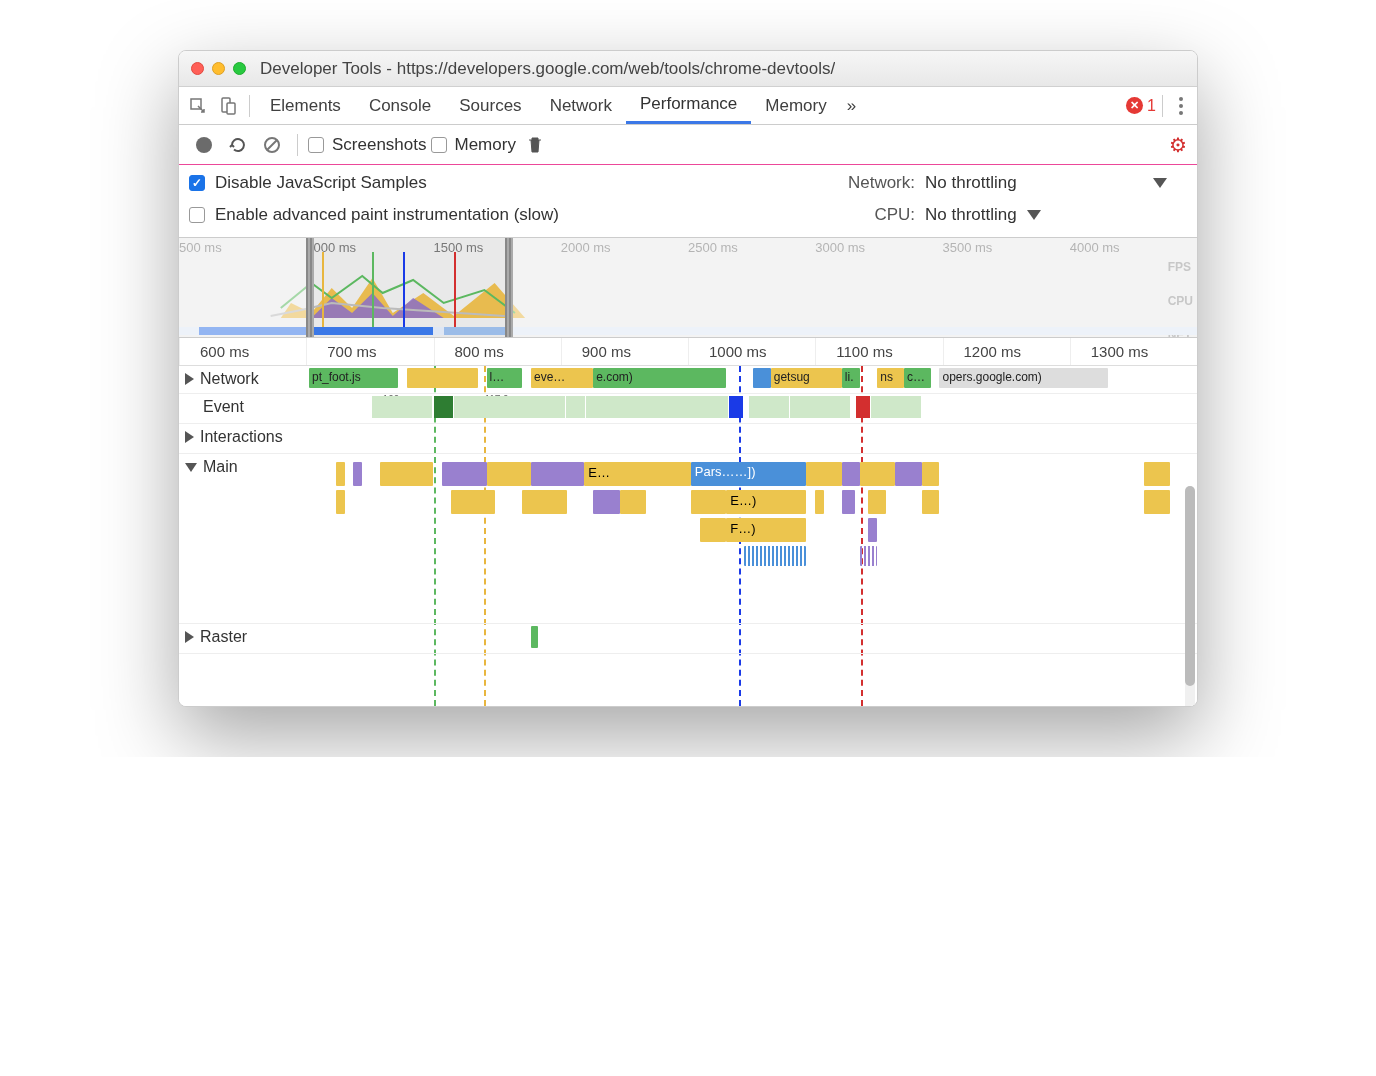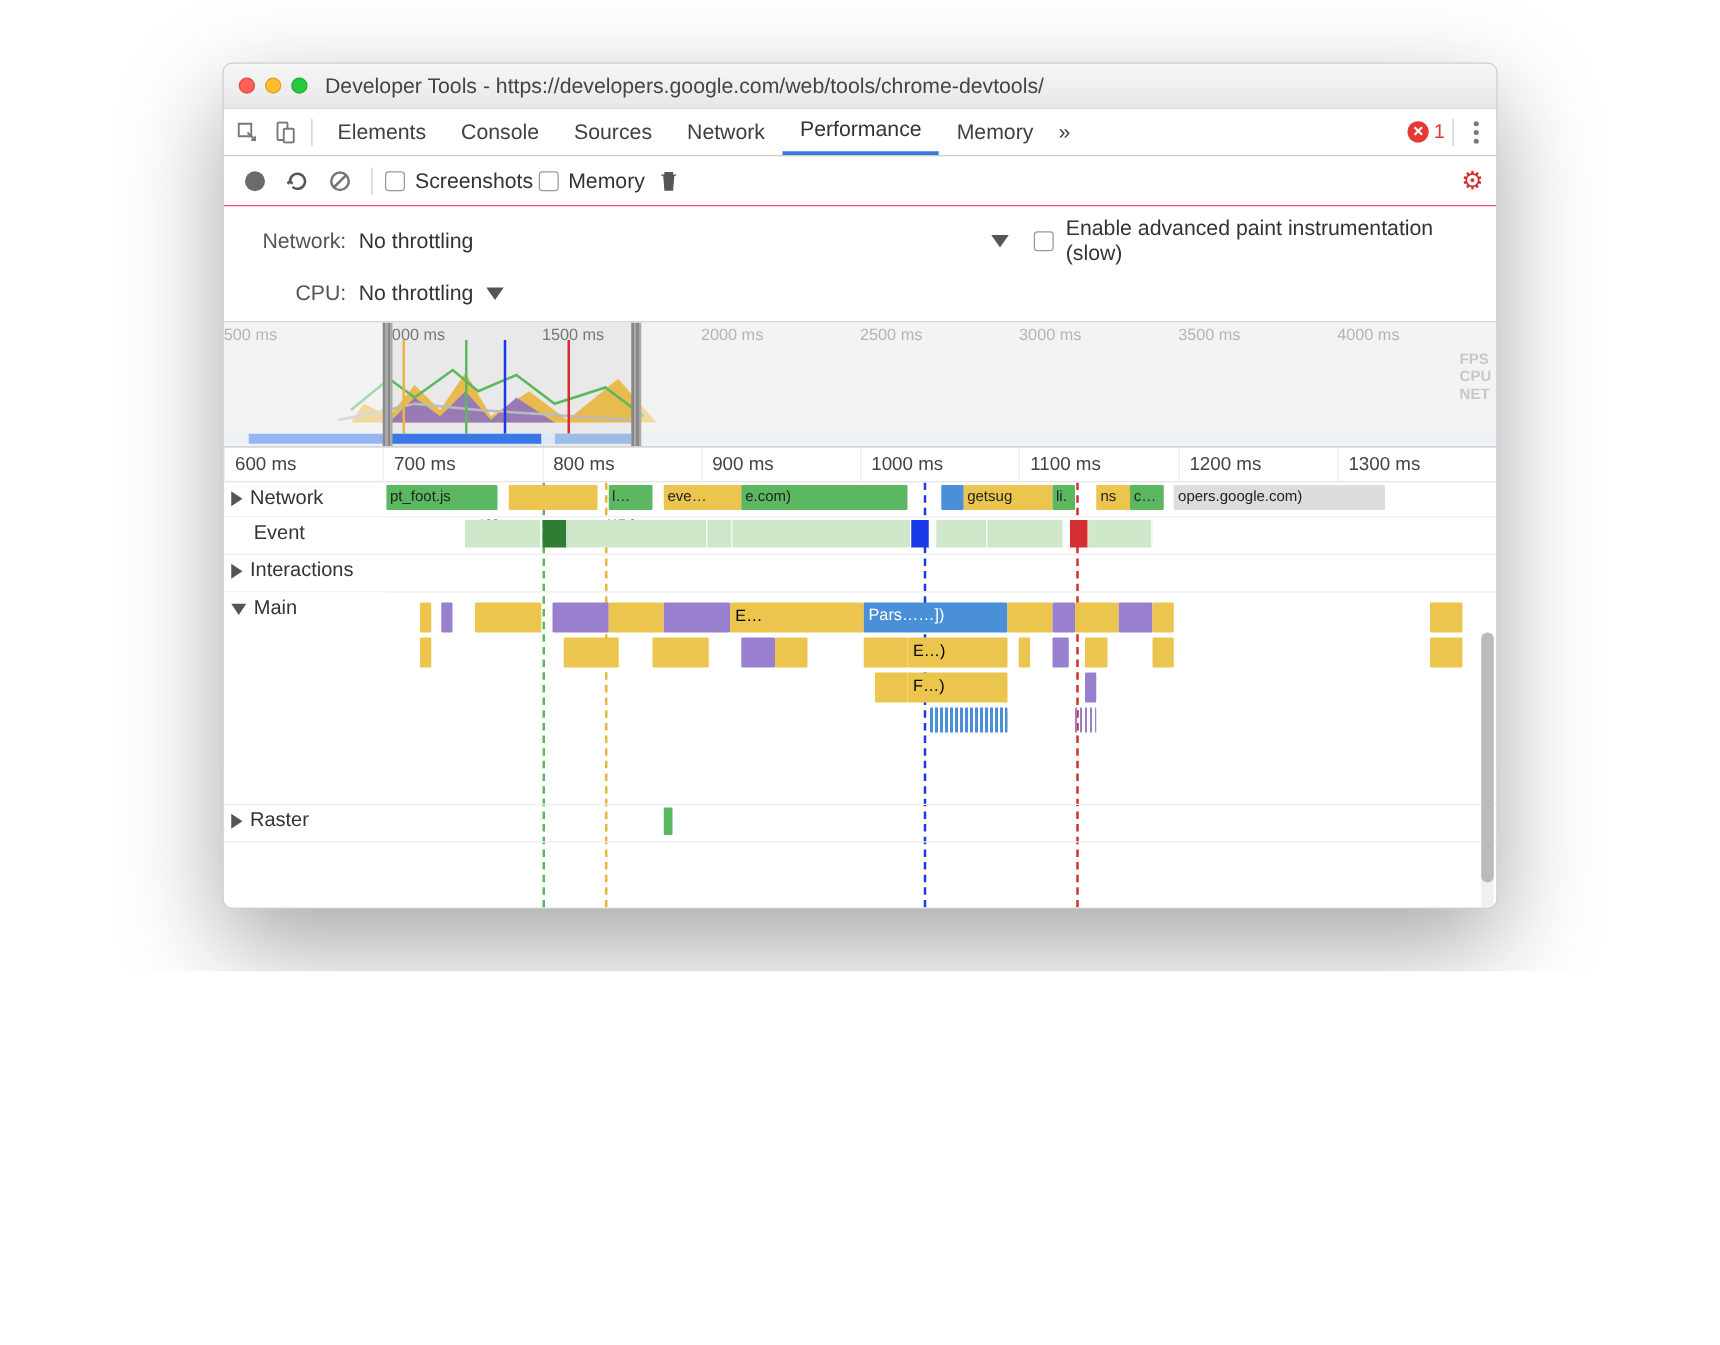--- a/index.html
+++ b/index.html
@@ -37,32 +37,32 @@
 .settings{padding:8px 10px 12px;border-bottom:1px solid #ccc;display:grid;grid-template-columns:1fr 360px;row-gap:12px;font-size:17px;color:#333}
 .srow{display:flex;align-items:center;gap:10px}
 .dd{display:flex;align-items:center;gap:10px}
 .dd .tri{border-left:7px solid transparent;border-right:7px solid transparent;border-top:10px solid #555}
 .lbl-r{color:#555;text-align:right;width:88px}
 
 
 .overview{height:100px;background:#e9e9e9;position:relative;border-bottom:1px solid #ccc;overflow:hidden}
 .ov-ticks{position:absolute;top:2px;left:0;right:0;display:flex;font-size:13px;color:#777}
 .ov-ticks span{flex:1;text-align:left}
-.ov-axis{position:absolute;right:4px;top:22px;display:flex;flex-direction:column;gap:0;font-size:12px;font-weight:bold;color:#999}
+.ov-axis{position:absolute;right:4px;top:22px;display:flex;flex-direction:column;gap:20px;font-size:12px;font-weight:bold;color:#999}
 .ov-handle{position:absolute;top:0;bottom:0;width:8px;background:repeating-linear-gradient(90deg,#888 0 2px,#aaa 2px 4px)}
 .ov-sel{position:absolute;top:0;bottom:0;background:rgba(255,255,255,0.45)}
 .ov-net{position:absolute;left:0;right:0;bottom:2px;height:8px;background:#dfe7f4}
 .ov-net .bar{position:absolute;top:0;bottom:0;background:#3b78e7}
 .ov-cpu{position:absolute;left:0;right:0;top:30px;height:55px}
 .ov-cpu svg{width:100%;height:100%}
 .ov-vline{position:absolute;top:14px;bottom:10px;width:2px}
 
 
 .ruler{height:28px;border-bottom:1px solid #ddd;display:flex;font-size:15px;color:#444;background:#fff}
-.ruler span{flex:1;padding-left:8px;border-left:1px solid #eee;line-height:28px}
+.ruler span{flex:1;padding-left:20px;border-left:1px solid #eee;line-height:28px}
 
 
 .tracks{position:relative;background:#fff;height:340px;overflow:hidden}
 .trow{display:flex;align-items:flex-start;border-bottom:1px solid #eee;position:relative}
 .thead{width:130px;flex-shrink:0;display:flex;align-items:center;gap:6px;padding:4px 6px;font-size:16px;color:#333;background:#fff;z-index:2}
 .tri-r{width:0;height:0;border-top:6px solid transparent;border-bottom:6px solid transparent;border-left:9px solid #555}
 .tri-d{width:0;height:0;border-left:6px solid transparent;border-right:6px solid transparent;border-top:9px solid #555}
 .tbody{flex:1;position:relative;height:100%;min-height:24px}
 .seg{position:absolute;height:20px;top:2px;font-size:12px;color:#222;overflow:hidden;white-space:nowrap;padding:2px 3px;border-radius:1px}
 .seg.grn{background:#5cb860}.seg.ylw{background:#ecc54e}.seg.blu{background:#4a90d9;color:#fff}
@@ -154,20 +154,24 @@
     <div class="icbtn">
         <svg width="16" height="18" viewBox="0 0 16 18">
           <path d="M2 4h12M5 4V2h6v2M4 4l1 12h6l1-12" fill="#555" stroke="#555" stroke-width="1"></path>
         </svg>
       </div>
     <div class="gear">⚙</div>
   </div>
 
   <div class="settings">
     <div class="srow">
+        <span class="chk on"></span>
+        <span>Disable JavaScript Samples</span>
+      </div>
+    <div class="srow">
         <span class="lbl-r">Network:</span>
         <div class="dd">
           <span>No throttling</span>
         </div>
         <div class="tri" style="border-left:7px solid transparent;border-right:7px solid transparent;border-top:10px solid #555;margin-left:auto;margin-right:20px"></div>
       </div>
     <div class="srow">
         <span class="chk"></span>
         <span>Enable advanced paint instrumentation (slow)</span>
       </div>

